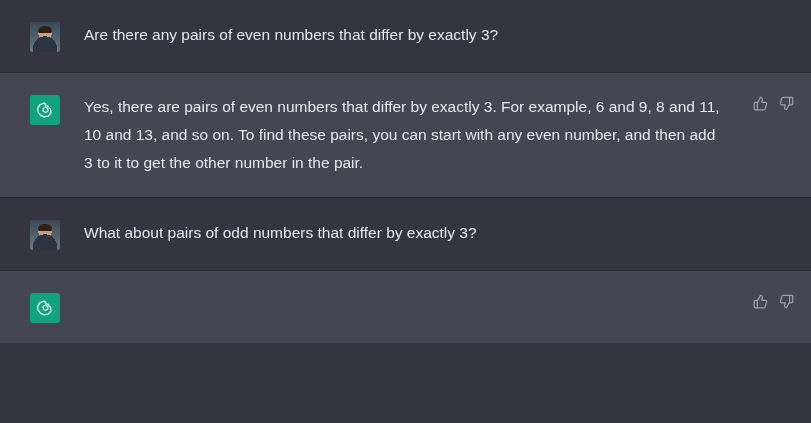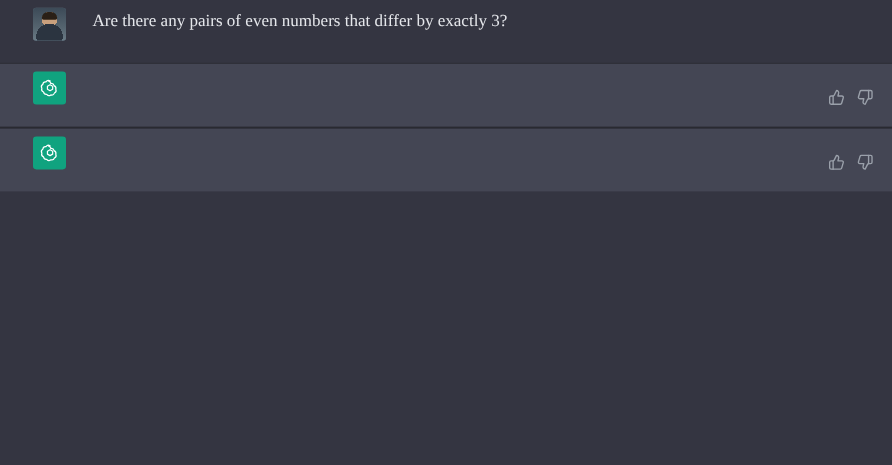--- a/index.html
+++ b/index.html
@@ -17,22 +17,21 @@
   .conversation {
     width: 811px;
     height: 423px;
     display: flex;
     flex-direction: column;
   }
   .msg {
     position: relative;
     display: flex;
     box-sizing: border-box;
-    padding: 5px 0 20px 0;
-    font-family: Liberation Serif, serif;
+    padding: 20px 0 20px 0;
   }
   .msg.user {
     background: #343541;
   }
   .msg.assistant {
     background: #444654;
   }
   .msg-inner {
     display: flex;
     width: 100%;
@@ -129,38 +128,48 @@
   <div class="divider-line"></div>
 
   <div class="msg assistant">
     <div class="msg-inner">
       <div class="avatar bot-avatar">
         <svg width="19" height="19" viewBox="0 0 24 24" fill="none" stroke="#ffffff" stroke-width="1.4" stroke-linecap="round" stroke-linejoin="round">
           <path d="M12 3.2c-1.6-1-3.7-.5-4.7 1.1-1.8-.2-3.4 1.1-3.6 2.9-1.5.9-2 2.9-1.1 4.4-.6 1.7.2 3.6 1.9 4.3.3 1.8 1.9 3 3.7 2.8 1.1 1.4 3.2 1.7 4.7.6 1.7.5 3.5-.4 4.1-2.1 1.6-.8 2.3-2.7 1.6-4.3.5-1.7-.4-3.5-2-4.2-.4-1.7-2.1-2.8-3.8-2.5-.2-1.6-1.1-2.6-2.8-3z"></path>
           <path d="M9 9.4l3-1.7 3 1.7v3.4l-3 1.7-3-1.7z"></path>
         </svg>
       </div>
+      <div class="bubble">Yes, there are pairs of even numbers that differ by exactly 3. For example, 6 and 9, 8 and 11, 10 and 13, and so on. To find these pairs, you can start with any even number, and then add 3 to it to get the other number in the pair.</div>
     </div>
     <div class="actions">
       <div class="action-btn">
         <svg width="15" height="15" viewBox="0 0 24 24" fill="none" stroke="currentColor" stroke-width="2" stroke-linecap="round" stroke-linejoin="round">
           <path d="M7 10v12"></path>
             <path d="M15 5.88L14 10h5.83a2 2 0 0 1 1.92 2.56l-2.33 8A2 2 0 0 1 17.5 22H4a2 2 0 0 1-2-2v-8a2 2 0 0 1 2-2h2.76a2 2 0 0 0 1.79-1.11L12 2a3.13 3.13 0 0 1 3 3.88z"></path>
         </svg>
       </div>
       <div class="action-btn">
         <svg width="15" height="15" viewBox="0 0 24 24" fill="none" stroke="currentColor" stroke-width="2" stroke-linecap="round" stroke-linejoin="round">
           <path d="M17 14V2"></path>
             <path d="M9 18.12L10 14H4.17a2 2 0 0 1-1.92-2.56l2.33-8A2 2 0 0 1 6.5 2H20a2 2 0 0 1 2 2v8a2 2 0 0 1-2 2h-2.76a2 2 0 0 0-1.79 1.11L12 22a3.13 3.13 0 0 1-3-3.88z"></path>
         </svg>
       </div>
     </div>
   </div>
   <div class="divider-line"></div>
 
+  <div class="msg user">
+    <div class="msg-inner">
+      <div class="avatar user-avatar">
+        <div class="face"></div>
+        <div class="hair"></div>
+      </div>
+      <div class="bubble">What about pairs of odd numbers that differ by exactly 3?</div>
+    </div>
+  </div>
   <div class="divider-line"></div>
 
   <div class="msg assistant">
     <div class="msg-inner">
       <div class="avatar bot-avatar">
         <svg width="19" height="19" viewBox="0 0 24 24" fill="none" stroke="#ffffff" stroke-width="1.4" stroke-linecap="round" stroke-linejoin="round">
           <path d="M12 3.2c-1.6-1-3.7-.5-4.7 1.1-1.8-.2-3.4 1.1-3.6 2.9-1.5.9-2 2.9-1.1 4.4-.6 1.7.2 3.6 1.9 4.3.3 1.8 1.9 3 3.7 2.8 1.1 1.4 3.2 1.7 4.7.6 1.7.5 3.5-.4 4.1-2.1 1.6-.8 2.3-2.7 1.6-4.3.5-1.7-.4-3.5-2-4.2-.4-1.7-2.1-2.8-3.8-2.5-.2-1.6-1.1-2.6-2.8-3z"></path>
           <path d="M9 9.4l3-1.7 3 1.7v3.4l-3 1.7-3-1.7z"></path>
         </svg>
       </div>

